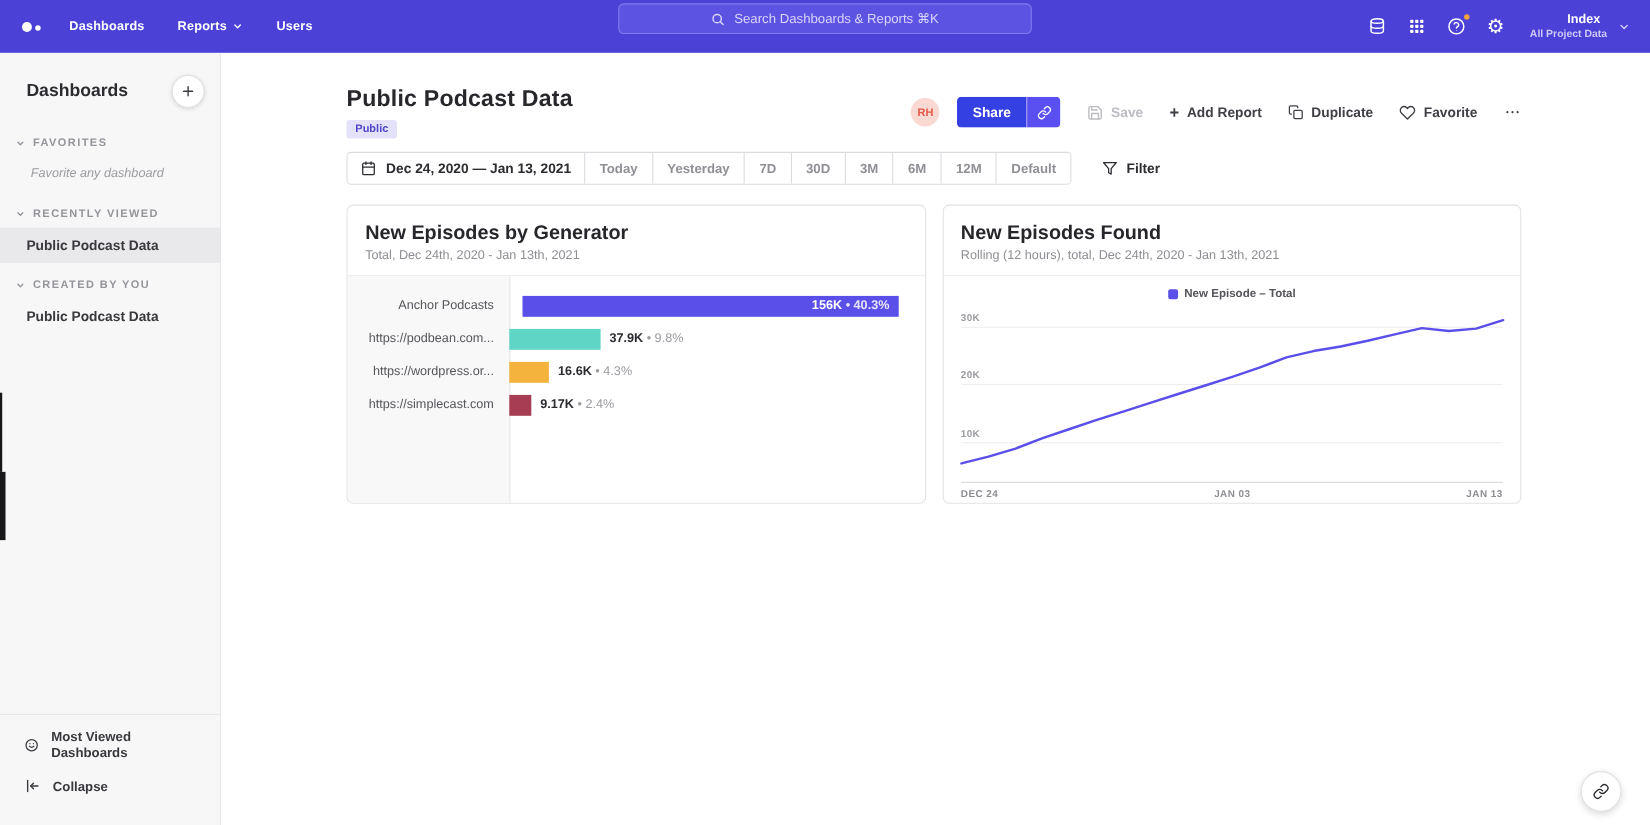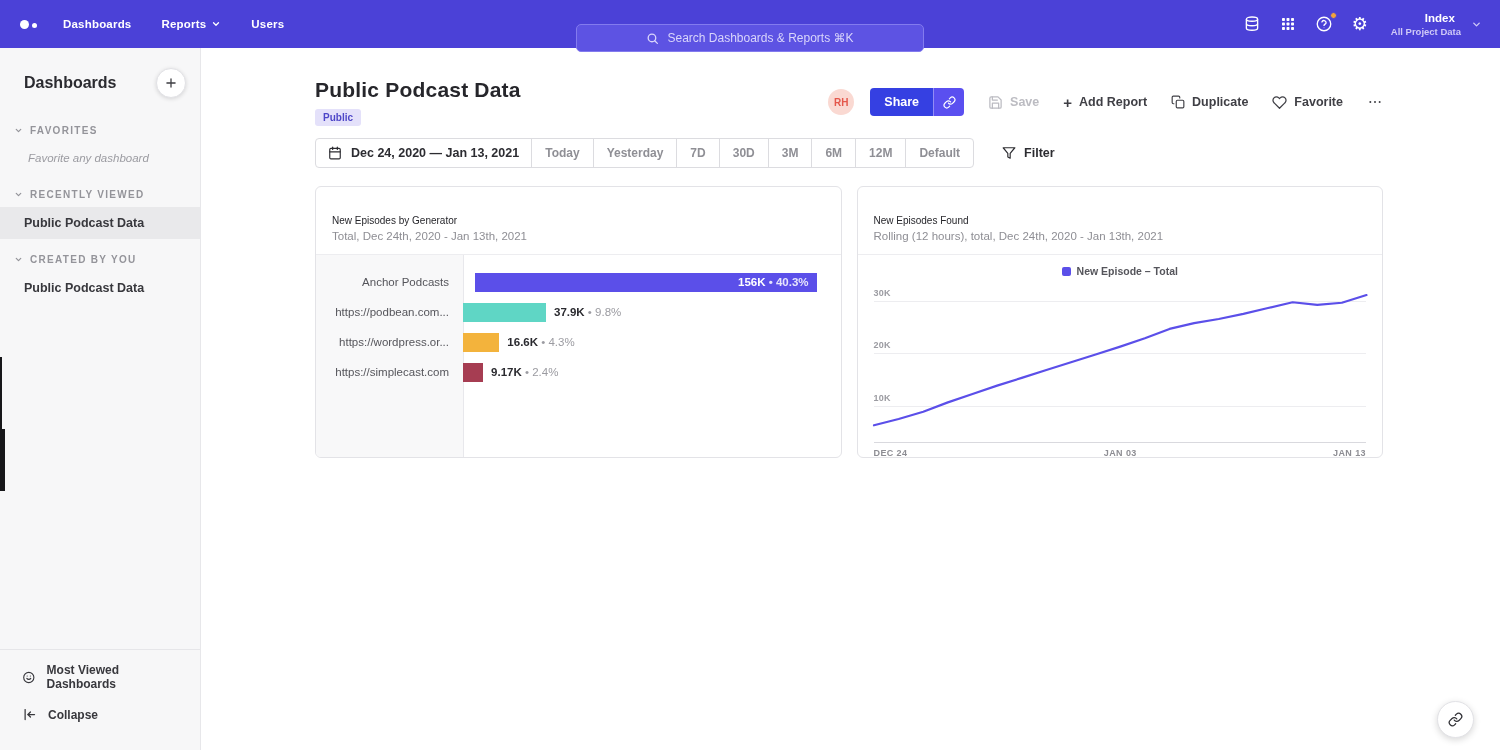--- a/index.html
+++ b/index.html
@@ -18,22 +18,22 @@
   .nav-left { display:flex; align-items:center; }
   .logo { display:flex; align-items:center; gap:3px; margin-right:26px; cursor:pointer; }
   .logo .dot { background:#fff; border-radius:50%; display:block; }
   .logo .big { width:9px; height:9px; }
   .logo .small { width:5px; height:5px; margin-top:3px; }
   .nav-link {
     display:flex; align-items:center; gap:5px; margin-right:30px;
     font-size:11.5px; font-weight:700; color:#fff; letter-spacing:.2px; cursor:pointer; text-decoration:none;
   }
   .nav-search {
-    position:absolute; left:50%; top:24px; transform:translateX(-50%);
-    width:348px; height:28px; background:#5d53e3; border:1px solid #837bee; border-radius:5px;
+    position:absolute; left:50%; top:3px; transform:translateX(-50%);
+    width:376px; height:28px; background:#5d53e3; border:1px solid #837bee; border-radius:5px;
     display:flex; align-items:center; justify-content:center; gap:8px;
     color:#d9d5fb; font-size:12px; cursor:text;
   }
   .nav-right { margin-left:auto; display:flex; align-items:center; gap:19px; }
   .icon-btn { background:none; border:none; color:#fff; cursor:pointer; position:relative; display:flex; align-items:center; padding:0; }
   .gear-glyph { font-size:18px; line-height:1; color:#fff; }
   .help-badge { position:absolute; top:-3px; right:-4px; width:7px; height:7px; border-radius:50%; background:#f2a33c; border:1px solid #4b41d7; }
   .project-switcher { display:flex; align-items:center; gap:10px; margin-left:4px; cursor:pointer; }
   .project-name { font-size:11.5px; font-weight:700;margin-left:34px; }
   .project-sub { font-size:9.5px; font-weight:600; color:#cfc9f7; margin-top:2px; }
@@ -86,21 +86,21 @@
   .preset {
     border:none; background:none; border-left:1px solid #dcdce0; padding:0 13px;
     font-size:12px; font-weight:600; color:#8f8f95; font-family:inherit; cursor:pointer;
   }
   .filter-btn { display:flex; align-items:center; gap:8px; font-size:12.5px; font-weight:700; color:#2c2c31; cursor:pointer; background:none; border:none; font-family:inherit; }
 
   
   .cards { display:flex; gap:15px; margin-top:18px; }
   .card { flex:1; min-width:0; height:272px; background:#fff; border:1px solid #e3e3e7; border-radius:6px; overflow:hidden; }
   .card-head { padding:14px 16px 12px; border-bottom:1px solid #ededf0; }
-  .card-title { font-size:10px; font-weight:400; color:#26262b;margin-top:14px; }
+  .card-title { font-size:18px; font-weight:700; color:#26262b; }
   .card-sub { margin-top:4px; font-size:11.5px; color:#8e8e94; }
 
   
   .bar-body { position:relative; height:209px; }
   .bar-body::before {
     content:""; position:absolute; left:0; top:0; bottom:0; width:147px;
     background:#f8f8f9; border-right:1px solid #e8e8ec;
   }
   .bar-rows { position:relative; padding-top:12px; }
   .bar-row { display:flex; align-items:center; height:30px; }

